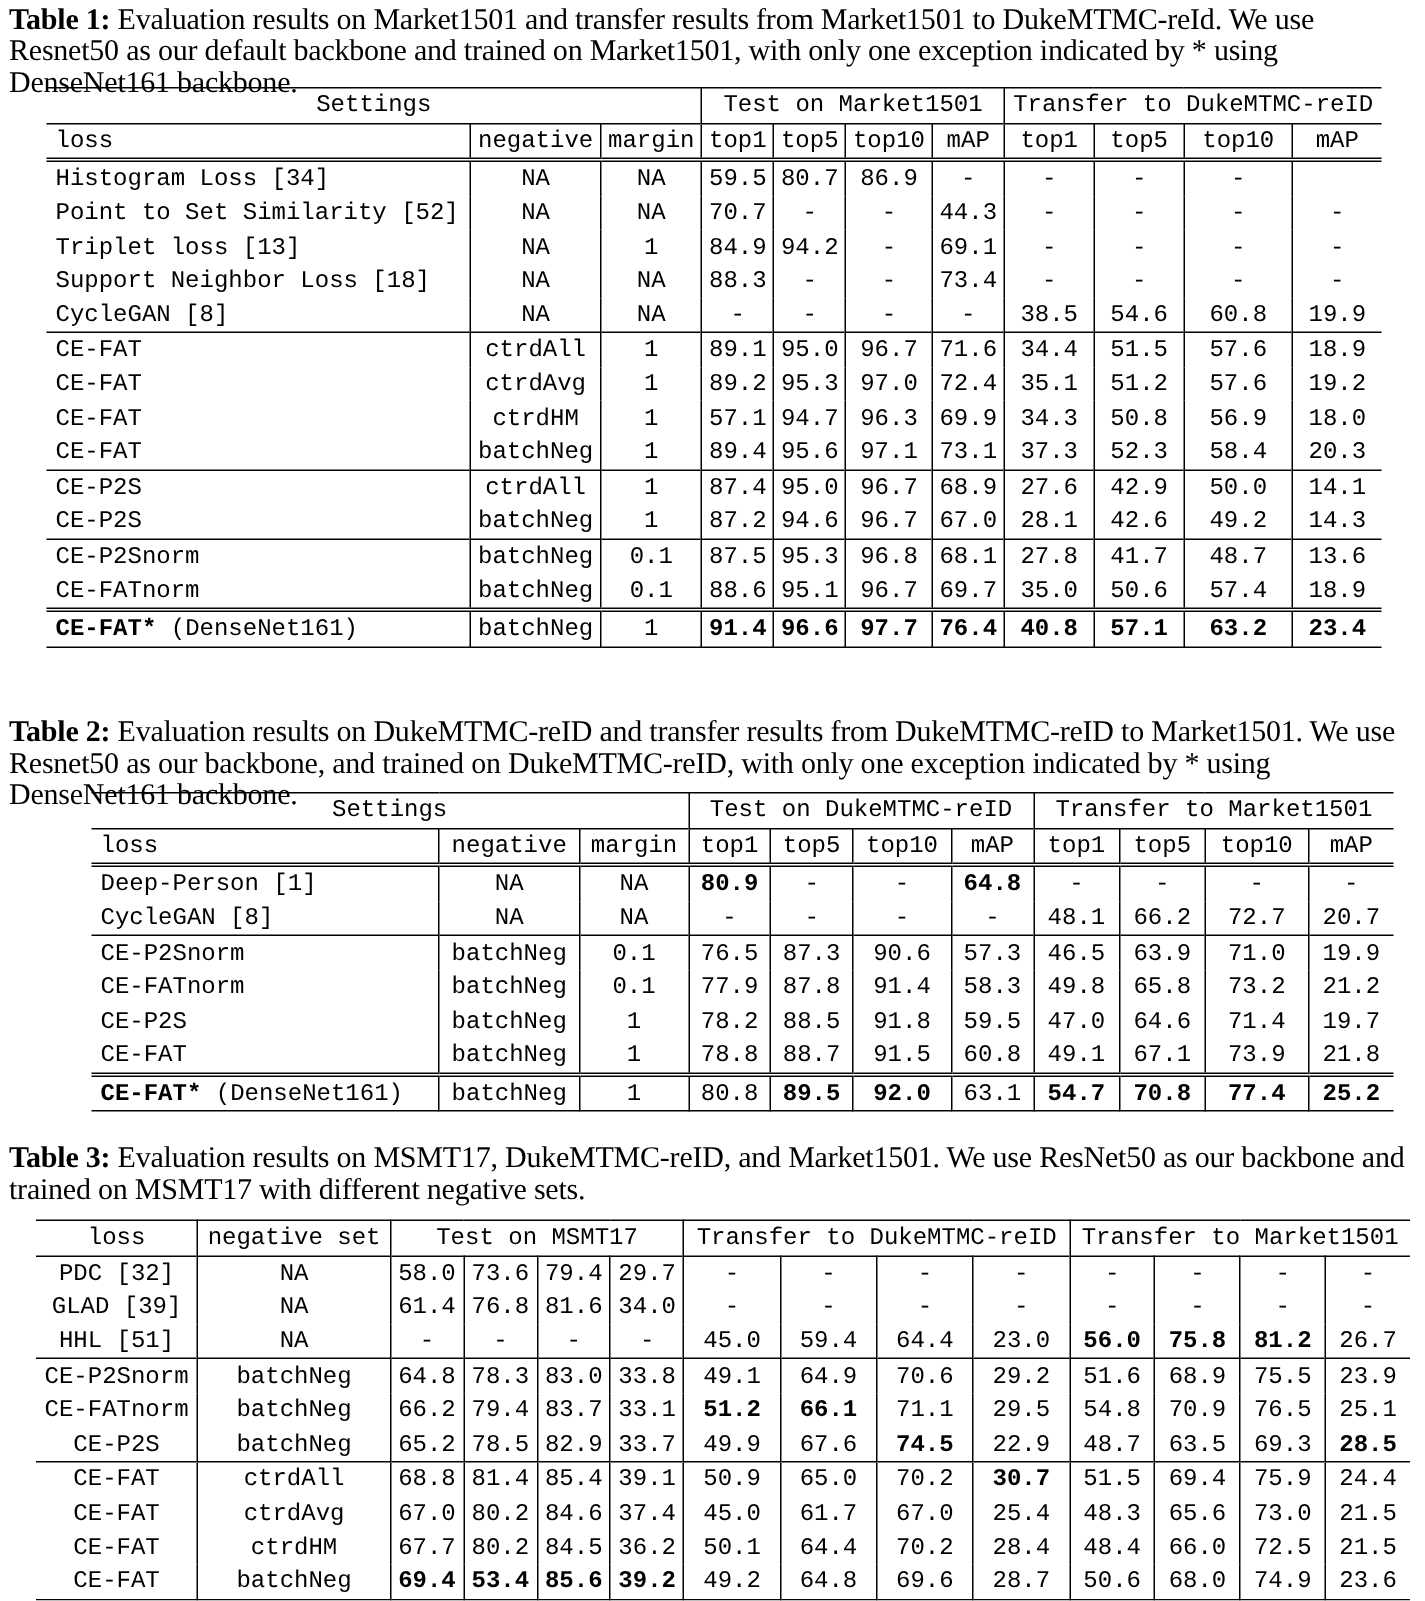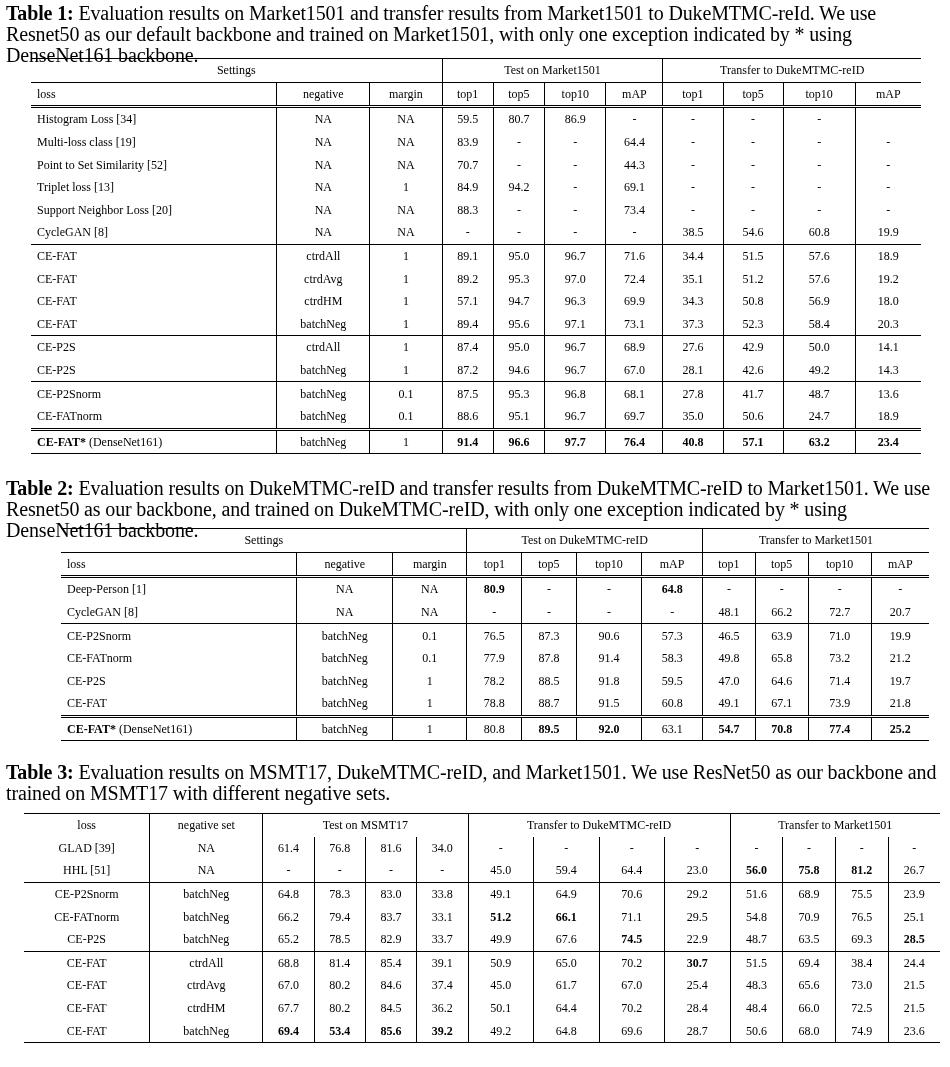--- a/index.html
+++ b/index.html
@@ -1,21 +1,21 @@
 <!DOCTYPE html>
 <html><head>
 <meta charset="utf-8">
 <style>
   html, body { margin:0; padding:0; background:#ffffff; }
   body { width:950px; height:1067px; position:relative; overflow:hidden;
          font-family:"Liberation Serif", "DejaVu Serif", serif; color:#000; }
   .caption { position:absolute; left:6px; width:938px; font-size:20px; line-height:21px;
              letter-spacing:-0.15px; }
   .caption .lbl { font-weight:bold; }
-  table.t { position:absolute; border-collapse:collapse; font-size:12px; }
+  table.t { position:absolute; border-collapse:collapse; font-size:16px;font-family:Liberation Mono, monospace; }
   table.t td, table.t th { font-weight:normal; padding:0 4px; height:22.6px; line-height:22px;
                            text-align:center; white-space:nowrap; }
   table.t td.l { text-align:left; padding-left:6px; }
   table.t .b { font-weight:bold; }
   .br { border-right:1px solid #000; }
   tr.top > * { border-top:1.5px solid #000; }
   tr.hline > * { border-top:1px solid #000; }
   tr.dbl > * { border-top:3px double #000;margin-top:12px; }
   tr.bot > * { border-bottom:1.5px solid #000; }
   tr.sub > * { border-top:1px solid #000; }
@@ -56,33 +56,20 @@
         <td class="br">59.5</td>
         <td class="br">80.7</td>
         <td class="br">86.9</td>
         <td class="br">-</td>
         <td class="br">-</td>
         <td class="br">-</td>
         <td class="br">-</td>
         <td></td>
       </tr>
       <tr>
-        <td class="l br">Multi-loss class [19]</td>
-        <td class="br">NA</td>
-        <td class="br">NA</td>
-        <td class="br">83.9</td>
-        <td class="br">-</td>
-        <td class="br">-</td>
-        <td class="br">64.4</td>
-        <td class="br">-</td>
-        <td class="br">-</td>
-        <td class="br">-</td>
-        <td>-</td>
-      </tr>
-      <tr>
         <td class="l br">Point to Set Similarity [52]</td>
         <td class="br">NA</td>
         <td class="br">NA</td>
         <td class="br">70.7</td>
         <td class="br">-</td>
         <td class="br">-</td>
         <td class="br">44.3</td>
         <td class="br">-</td>
         <td class="br">-</td>
         <td class="br">-</td>
@@ -95,21 +82,21 @@
         <td class="br">84.9</td>
         <td class="br">94.2</td>
         <td class="br">-</td>
         <td class="br">69.1</td>
         <td class="br">-</td>
         <td class="br">-</td>
         <td class="br">-</td>
         <td>-</td>
       </tr>
       <tr>
-        <td class="l br">Support Neighbor Loss [20]</td>
+        <td class="l br">Support Neighbor Loss [18]</td>
         <td class="br">NA</td>
         <td class="br">NA</td>
         <td class="br">88.3</td>
         <td class="br">-</td>
         <td class="br">-</td>
         <td class="br">73.4</td>
         <td class="br">-</td>
         <td class="br">-</td>
         <td class="br">-</td>
         <td>-</td>
@@ -221,21 +208,21 @@
       <tr>
         <td class="l br">CE-FATnorm</td>
         <td class="br">batchNeg</td>
         <td class="br">0.1</td>
         <td class="br">88.6</td>
         <td class="br">95.1</td>
         <td class="br">96.7</td>
         <td class="br">69.7</td>
         <td class="br">35.0</td>
         <td class="br">50.6</td>
-        <td class="br">24.7</td>
+        <td class="br">57.4</td>
         <td>18.9</td>
       </tr>
       <tr class="dbl bot">
         <td class="l br"><span class="b">CE-FAT*</span><span style="white-space: pre;"> (DenseNet161)</span></td>
         <td class="br">batchNeg</td>
         <td class="br">1</td>
         <td class="br b">91.4</td>
         <td class="br b">96.6</td>
         <td class="br b">97.7</td>
         <td class="br b">76.4</td>
@@ -375,20 +362,36 @@
   <thead>
     <tr class="top">
       <th class="br">loss</th>
       <th class="br">negative set</th>
       <th colspan="4" class="br">Test on MSMT17</th>
       <th colspan="4" class="br">Transfer to DukeMTMC-reID</th>
       <th colspan="4">Transfer to Market1501</th>
     </tr>
   </thead>
   <tbody>
+      <tr class="sub">
+        <td class="br">PDC [32]</td>
+        <td class="br">NA</td>
+        <td class="br">58.0</td>
+        <td class="br">73.6</td>
+        <td class="br">79.4</td>
+        <td class="br">29.7</td>
+        <td class="br">-</td>
+        <td class="br">-</td>
+        <td class="br">-</td>
+        <td class="br">-</td>
+        <td class="br">-</td>
+        <td class="br">-</td>
+        <td class="br">-</td>
+        <td>-</td>
+      </tr>
       <tr>
         <td class="br">GLAD [39]</td>
         <td class="br">NA</td>
         <td class="br">61.4</td>
         <td class="br">76.8</td>
         <td class="br">81.6</td>
         <td class="br">34.0</td>
         <td class="br">-</td>
         <td class="br">-</td>
         <td class="br">-</td>
@@ -468,21 +471,21 @@
         <td class="br">68.8</td>
         <td class="br">81.4</td>
         <td class="br">85.4</td>
         <td class="br">39.1</td>
         <td class="br">50.9</td>
         <td class="br">65.0</td>
         <td class="br">70.2</td>
         <td class="br b">30.7</td>
         <td class="br">51.5</td>
         <td class="br">69.4</td>
-        <td class="br">38.4</td>
+        <td class="br">75.9</td>
         <td>24.4</td>
       </tr>
       <tr>
         <td class="br">CE-FAT</td>
         <td class="br">ctrdAvg</td>
         <td class="br">67.0</td>
         <td class="br">80.2</td>
         <td class="br">84.6</td>
         <td class="br">37.4</td>
         <td class="br">45.0</td>

